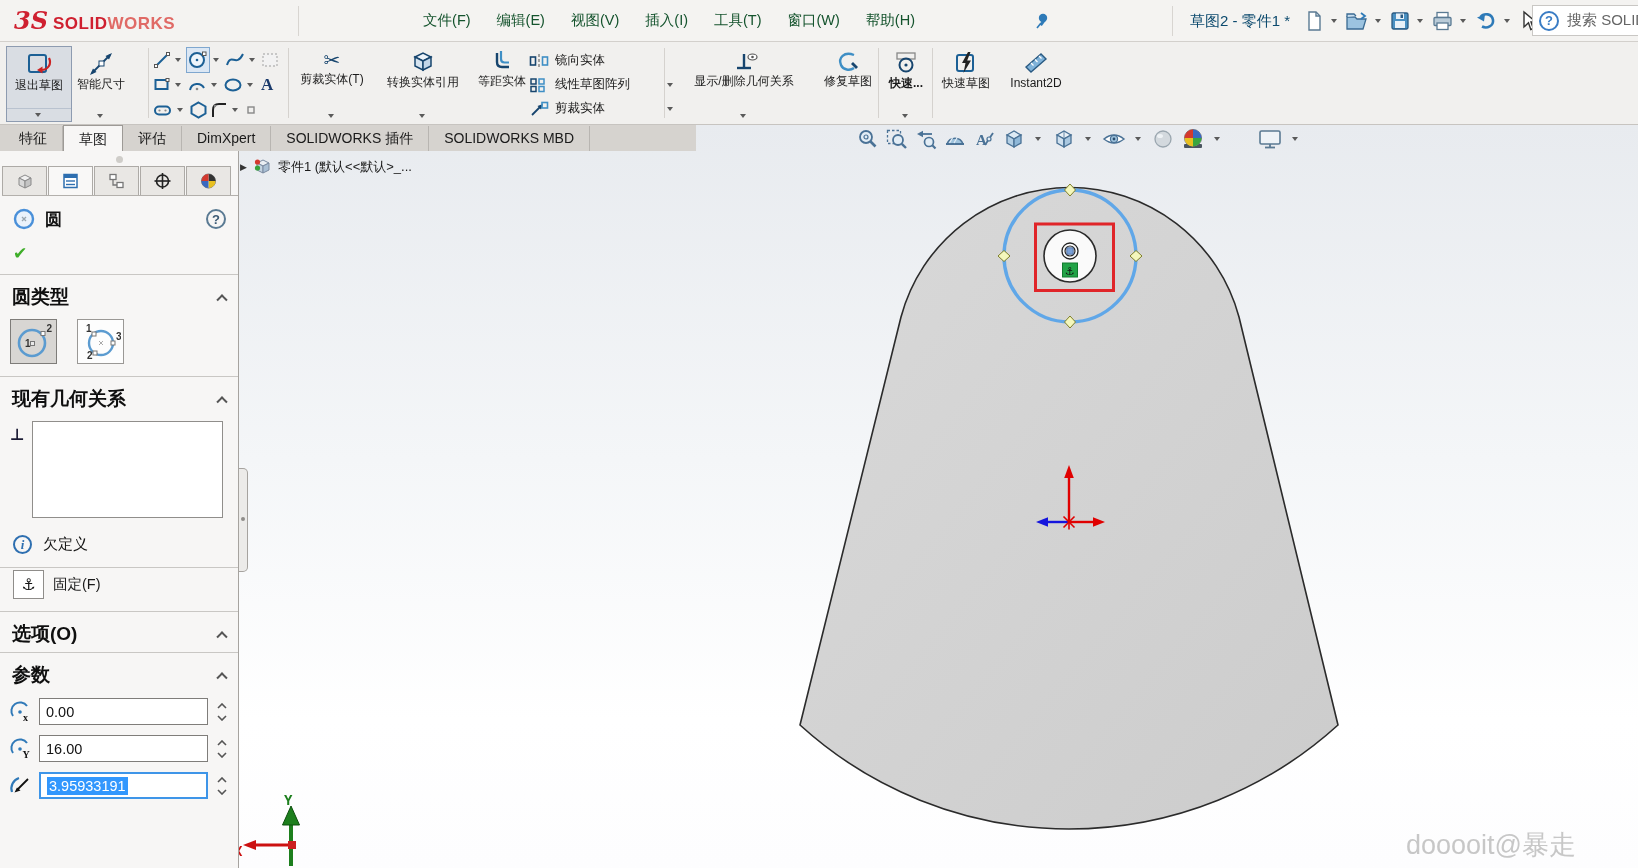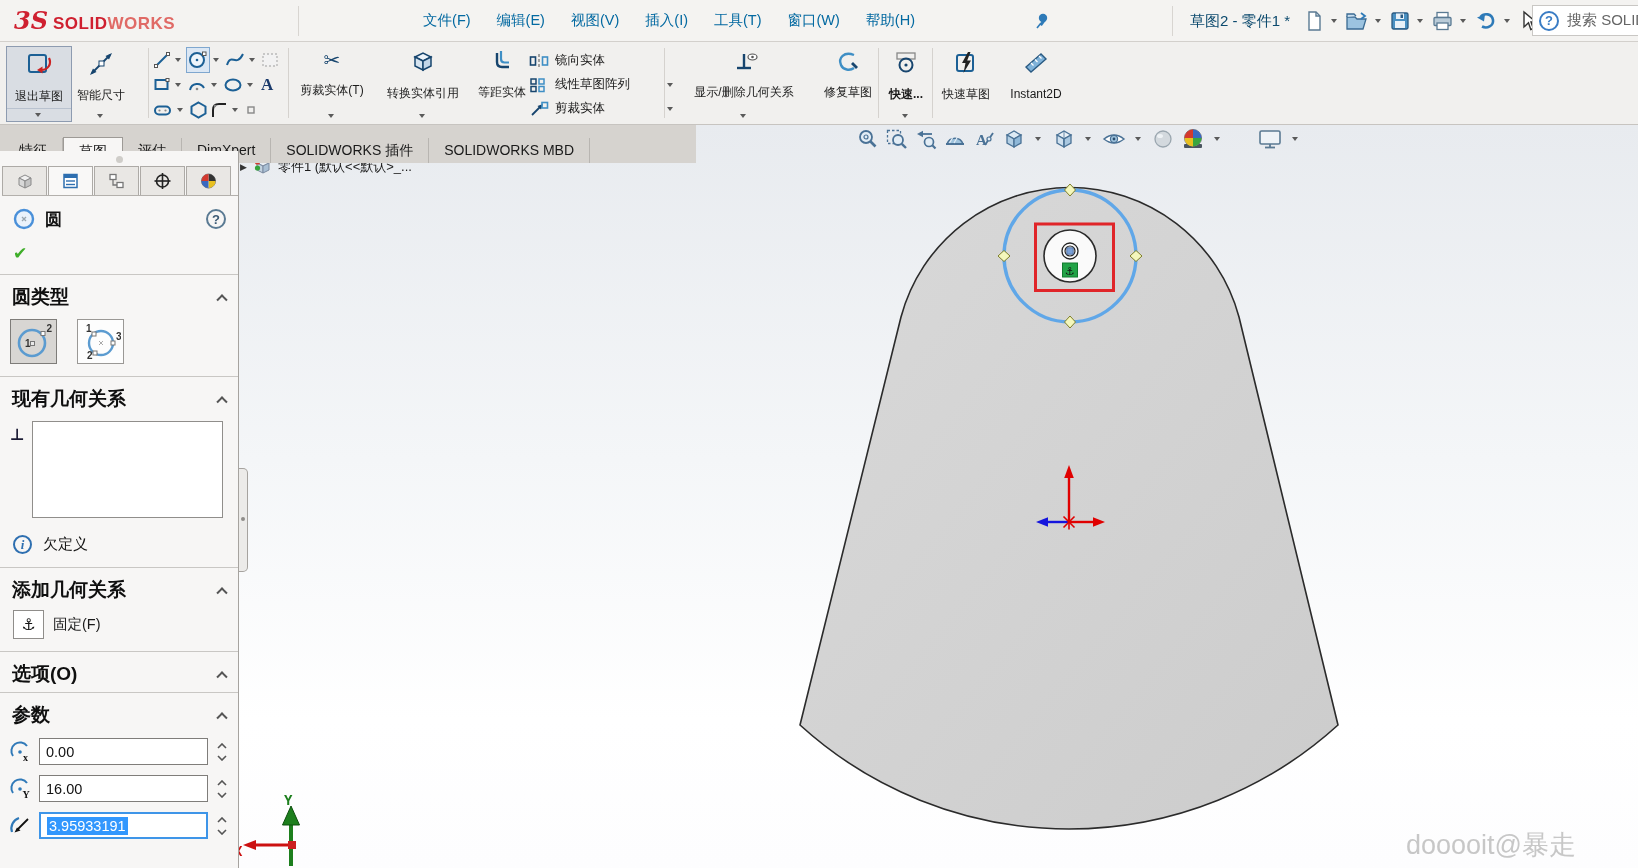--- a/index.html
+++ b/index.html
@@ -7,49 +7,49 @@
   body { font-family:"Liberation Sans","DejaVu Sans",sans-serif; background:#fff; position:relative; color:#1b1b1b; }
 
   
   #titlebar { position:absolute; left:0; top:0; width:1638px; height:42px; background:#f4f3f1; border-bottom:1px solid #d3d0cc; z-index:9; display:flex; align-items:center;justify-content:space-between; }
   .logo { display:flex; align-items:baseline; padding:0 10px 0 14px; }
   .logo-mark { color:#cf2030; font-family:"DejaVu Serif",serif; font-style:italic; font-weight:bold; font-size:24px; margin-right:5px; }
   .logo-bold { color:#cf2030; font-weight:bold; font-size:17px; letter-spacing:.5px; }
   .logo-light { color:#e06a66; font-weight:bold; font-size:17px; letter-spacing:.5px; }
   .tb-sep { width:1px; height:30px; background:#d8d5d1; margin:0 12px; }
   .menu { display:flex; gap:4px; }
-  .menu-item { font-size:14.5px; color:#0369a1; padding:6px 11px; border-radius:2px; cursor:default; }
+  .menu-item { font-size:14.5px; color:#14532d; padding:6px 11px; border-radius:2px; cursor:default; }
   .pin { margin:0 10px 0 6px; }
   .qb { display:flex; align-items:center; gap:2px; margin-left:16px; }
   .qb-item { display:flex; align-items:center; padding:2px 1px; }
   .dd { width:0; height:0; border-left:3.5px solid transparent; border-right:3.5px solid transparent; border-top:4px solid #5a5a5a; margin:0 5px 0 3px; }
   .doc-title { position:absolute; left:1190px; top:12px; font-size:15px; color:#0c4a6e; }
   .searchbox { position:absolute; left:1532px; top:5px; width:180px; height:31px; background:#fff; border:1px solid #c9c7c4; display:flex; align-items:center; padding-left:6px; gap:8px; overflow:hidden; }
   .help-circle { width:20px; height:20px; border-radius:50%; border:2px solid #3a7cc4; color:#3a7cc4; font-size:13px; font-weight:bold; display:flex; align-items:center; justify-content:center; flex:0 0 auto; }
   .search-text { font-size:15px; color:#666; white-space:nowrap; }
 
   
   #ribbon { position:absolute; left:0; top:42px; width:1638px; height:83px; background:#f1f0ee; border-bottom:1px solid #c7c4c0; z-index:8; }
   .rb-sep { position:absolute; top:6px; width:1px; height:70px; background:#d5d2ce; }
   .rb-big { position:absolute; top:4px; display:flex; flex-direction:column; align-items:center; }
-  .rb-lbl { font-size:12px; line-height:14px; text-align:center; color:#1b1b1b; margin-top:11px; }
+  .rb-lbl { font-size:12px; line-height:14px; text-align:center; color:#1b1b1b; margin-top:0; }
   .rb-ddrow { margin-top:auto; height:13px; display:flex; align-items:center; justify-content:center; align-self:stretch; }
   .pressed { background:#d9dde3; border:1px solid #8d9bb0; }
   .pressed .rb-ddrow { border-top:1px solid #b9c2cf; }
   .rb-grid { position:absolute; left:152px; top:6px; display:flex; flex-direction:column; gap:1px; }
   .rb-row { display:flex; align-items:center; height:24px; }
   .cell { display:flex; align-items:center; padding:1px 0; }
   .selcell { background:#dbe7f4; border:1px solid #7fa7cf; }
   .rb-stack { position:absolute; left:528px; top:8px; width:136px; display:flex; flex-direction:column; gap:3px; }
   .stk-row { display:flex; align-items:center; gap:5px; height:21px; position:relative; }
   .stk-lbl { font-size:12.5px; white-space:nowrap; }
   .stk-dd { position:absolute; right:-14px; }
 
   
-  #tabsband { position:absolute; left:0; top:125px; width:696px; height:38px; background:#d6d3cf; z-index:5; display:flex; align-items:flex-end; padding-left:4px;text-align:center; }
+  #tabsband { position:absolute; left:0; top:125px; width:696px; height:26px; background:#d6d3cf; z-index:5; display:flex; align-items:flex-end; padding-left:4px;text-align:center; }
   .tab { height:25px; line-height:25px; padding:0 15px; font-size:14px; color:#1a1a1a; border-right:1px solid #b8b5b1; cursor:default; }
   .tab.active { background:#f7f6f5; border:1px solid #9d9a96; border-bottom:none; height:26px; line-height:26px; }
 
   
   #headsup { position:absolute; left:856px; top:127px; height:24px; display:flex; align-items:center; gap:5px; z-index:5; }
   .hu { display:flex; align-items:center; }
 
   
   #gfx { position:absolute; left:0; top:125px; z-index:1; }
   #treeover { position:absolute; left:240px; top:158px; display:flex; align-items:center; gap:6px; z-index:4; font-size:13px; color:#1b1b1b; }
@@ -714,24 +714,20 @@
   <div class="relrow">
     <span class="perp">⊥</span>
     <span class="listbox"></span>
   </div>
   <div class="statusrow">
     <span class="info-circle">i</span>
     <span>欠定义</span>
   </div>
 
   <div class="sect-div"></div>
-  <div class="secthead">
-    <span>添加几何关系</span>
-      <span class="chev"></span>
-  </div>
   <div class="fixrow">
     <span class="fixbtn">
         <span>⚓</span>
       </span>
     <span class="fixlbl">固定(F)</span>
   </div>
 
   <div class="sect-div"></div>
   <div class="secthead">
     <span>选项(O)</span>

